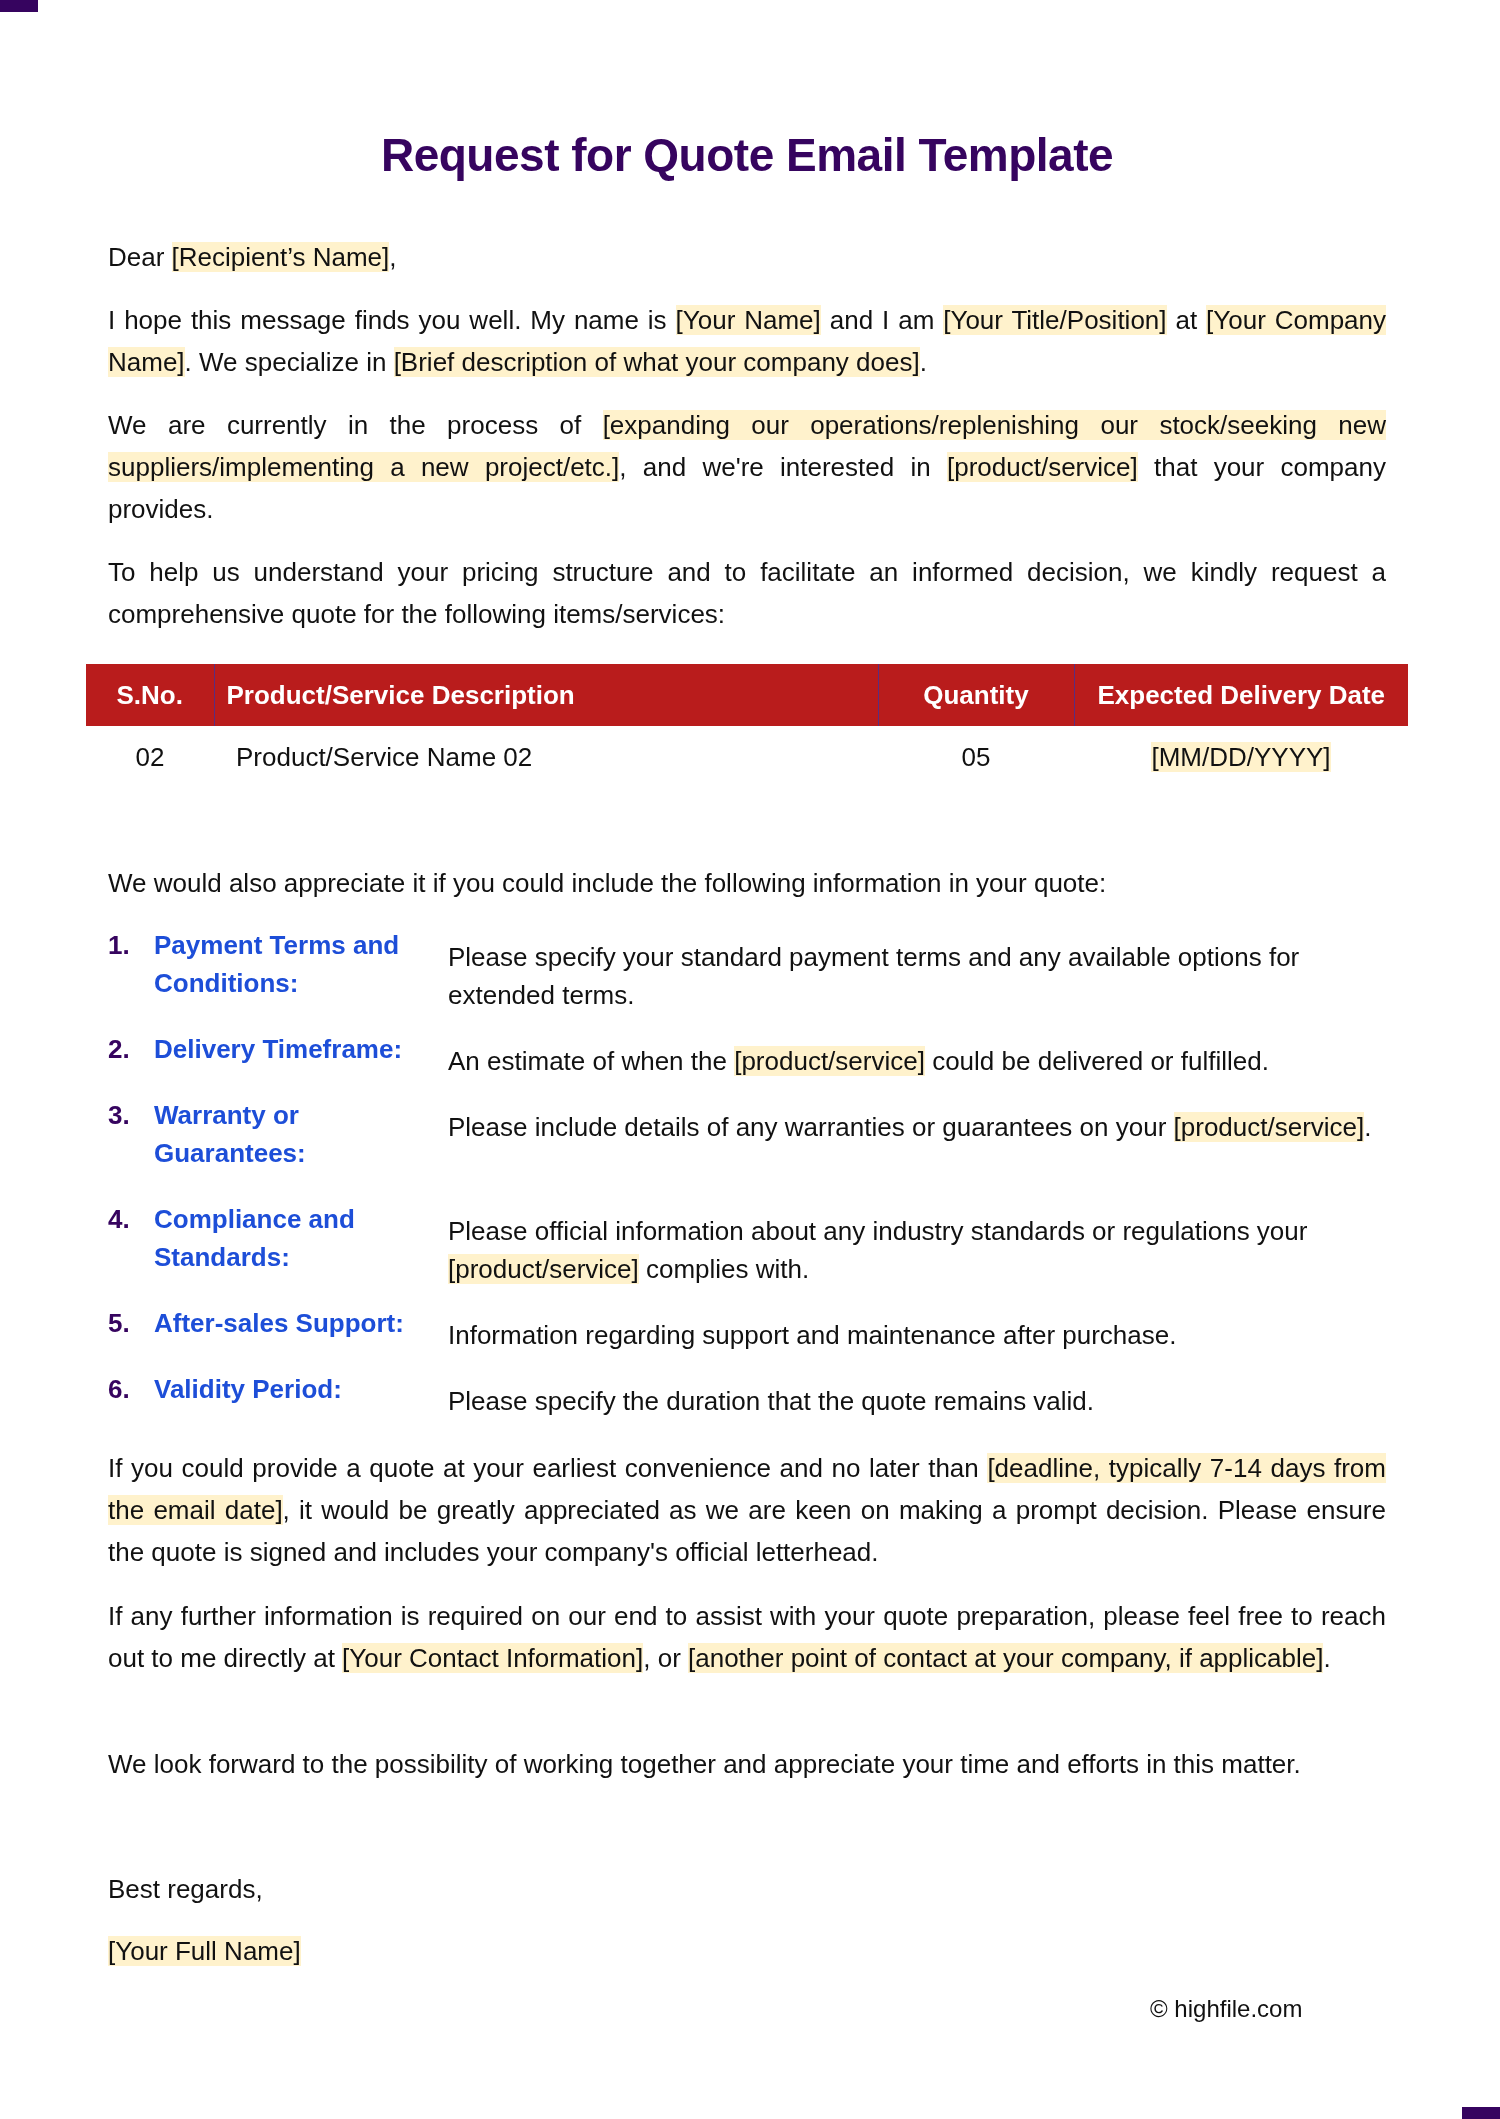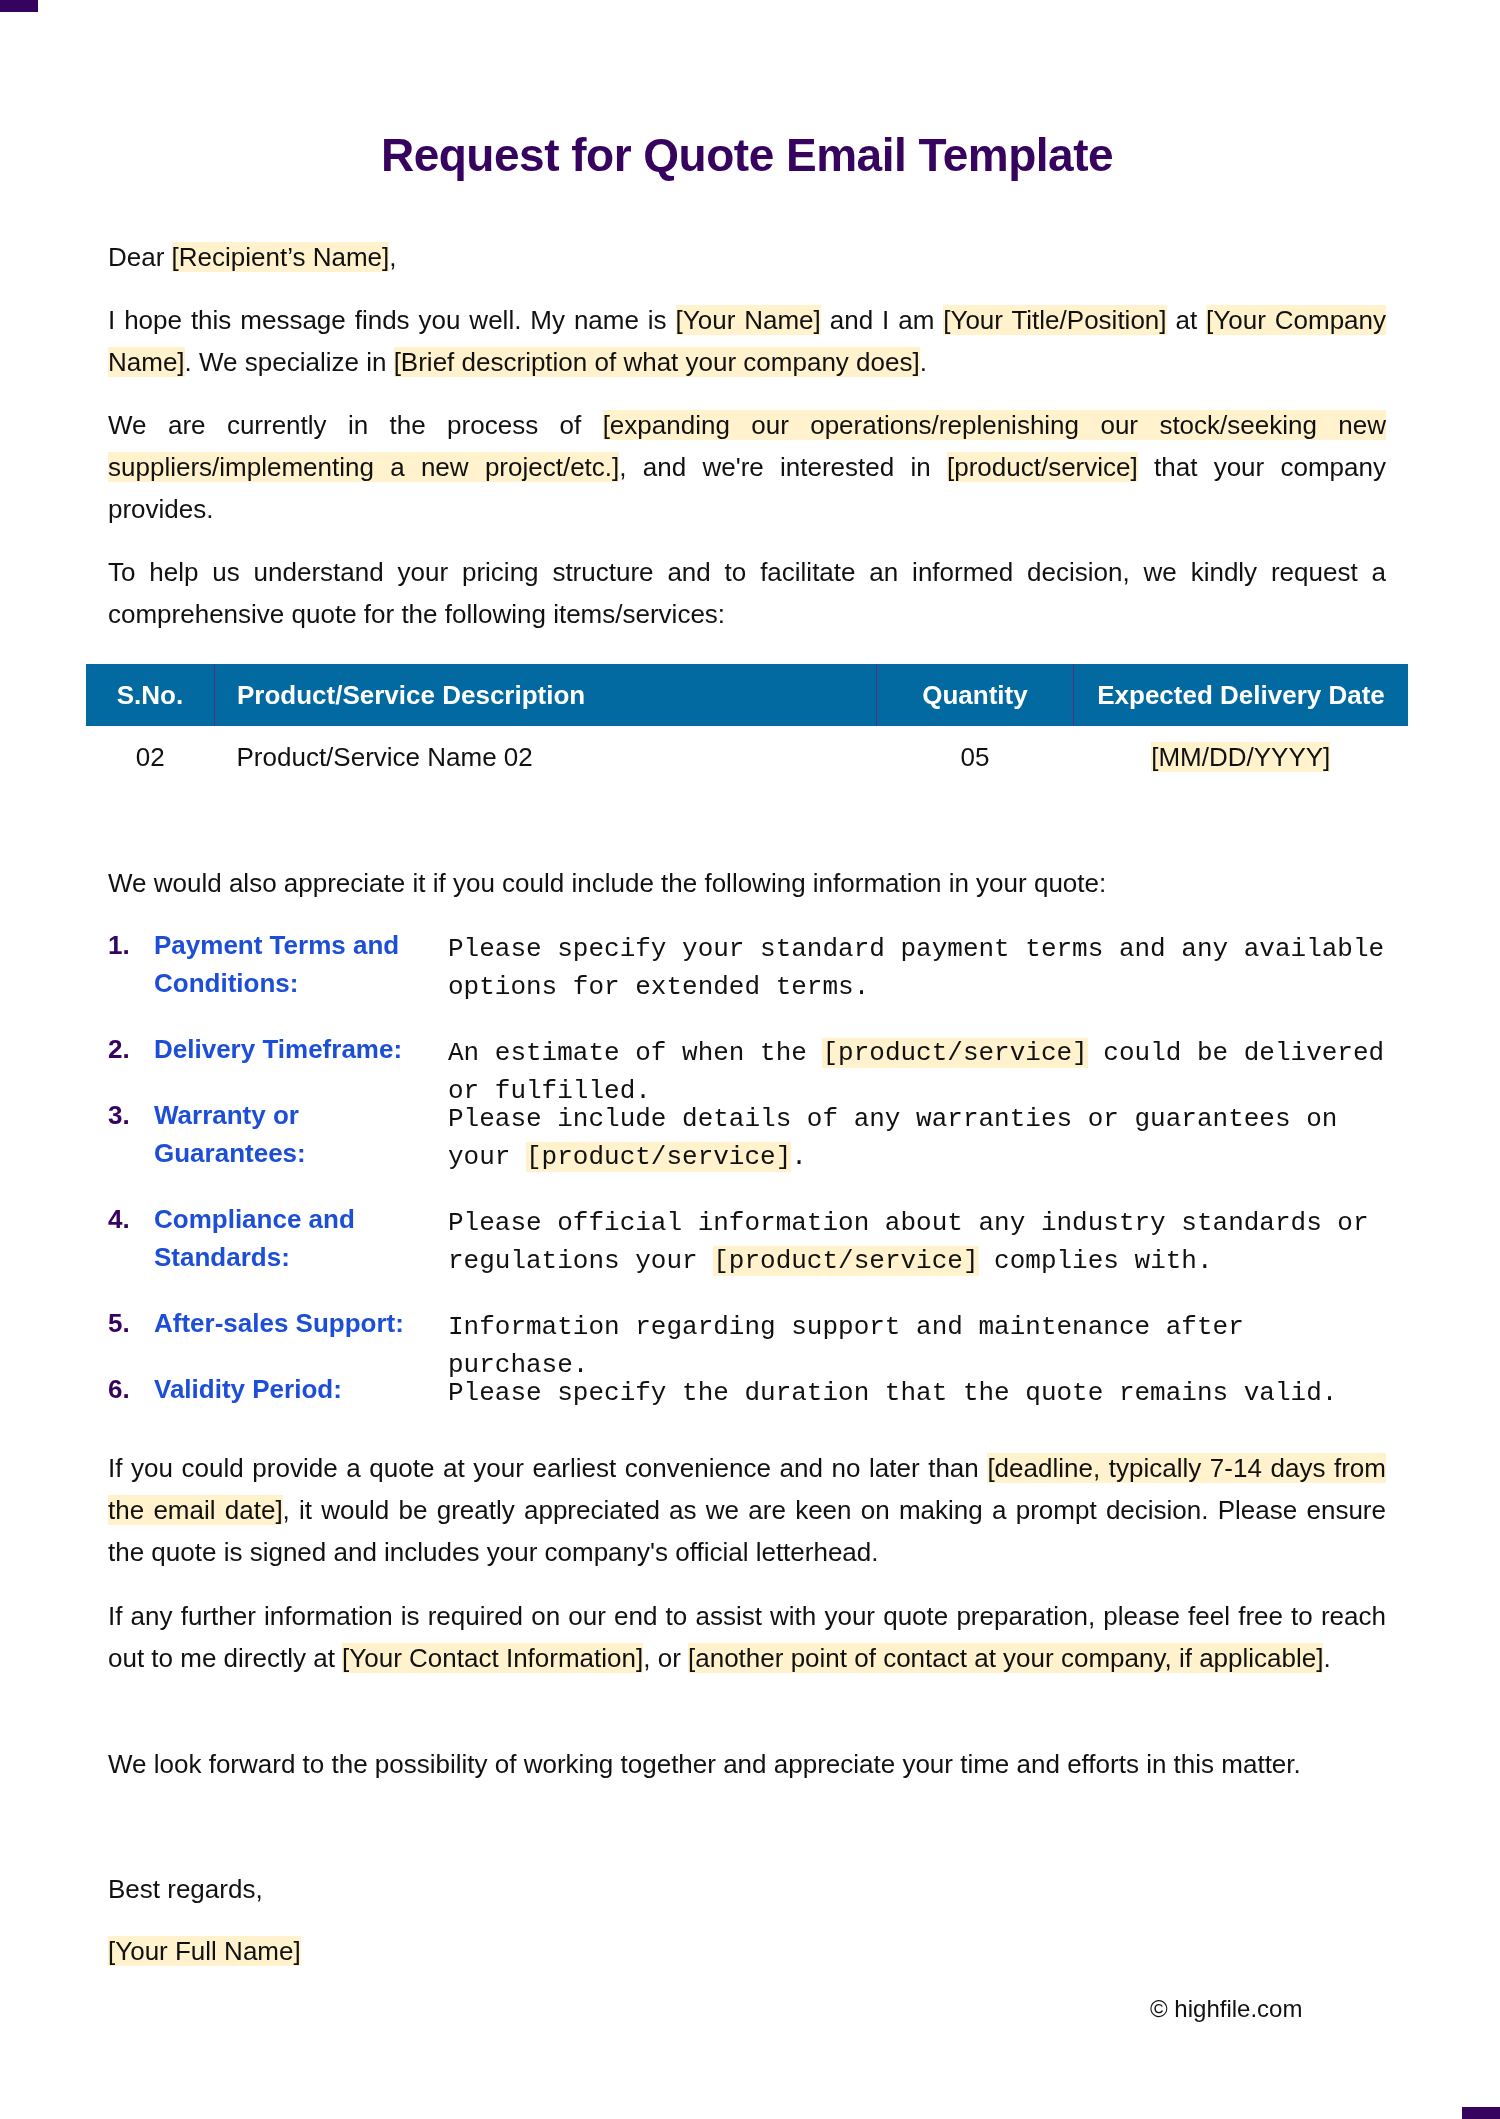--- a/index.html
+++ b/index.html
@@ -8,33 +8,33 @@
   .corner-tl { position:absolute; left:0; top:0; width:38px; height:12px; background:#36045f; }
   .corner-br { position:absolute; right:0; bottom:0; width:38px; height:12px; background:#36045f; }
   .page { position:absolute; left:108px; top:0; width:1278px; }
   h1 { position:absolute; left:0; top:128px; width:1278px; margin:0; text-align:center;
        font-size:46px; font-weight:bold; color:#36045f; letter-spacing:-0.5px; }
   .p { position:absolute; left:0; width:1278px; margin:0; font-size:26px; line-height:42px;
        text-align:justify; }
   .hl { background:#fff2cc; }
   table.rfq { position:absolute; left:-22px; top:664px; width:1322px; border-collapse:collapse;
               font-size:26px; }
-  table.rfq th { background:#0369a1; color:#ffffff; font-weight:bold; height:62px; padding:0 22px;
+  table.rfq th { background:#b91c1c; color:#ffffff; font-weight:bold; height:62px; padding:0 12px;
                  border-right:1px solid #5a2d80; }
   table.rfq th:last-child { border-right:none; }
   table.rfq td { height:62px; padding:0 22px; }
   .c-sno { width:84px; text-align:center; }
   .c-desc { text-align:left; }
   .c-qty { width:152px; text-align:center; }
   .c-date { width:290px; text-align:center; }
   .req-list { position:absolute; left:0; top:920px; width:1278px; }
   .req-item { position:absolute; left:0; width:1278px; font-size:26px; line-height:38px; }
   .req-num { position:absolute; left:0; top:0; width:46px; color:#36045f; font-weight:bold; }
   .req-label { position:absolute; left:46px; top:0; width:290px; color:#1d4ed8; font-weight:bold; }
-  .req-desc { position:absolute; left:340px; top:4px; width:938px;font-family:Liberation Mono, monospace; }
+  .req-desc { position:absolute; left:340px; top:12px; width:938px; }
   .footer { position:absolute; left:1150px; top:1995px; font-size:24px; }
 </style>
 </head>
 <body>
 
 <div class="corner-tl"></div>
 <div class="corner-br"></div>
 
 <div class="page">
 

